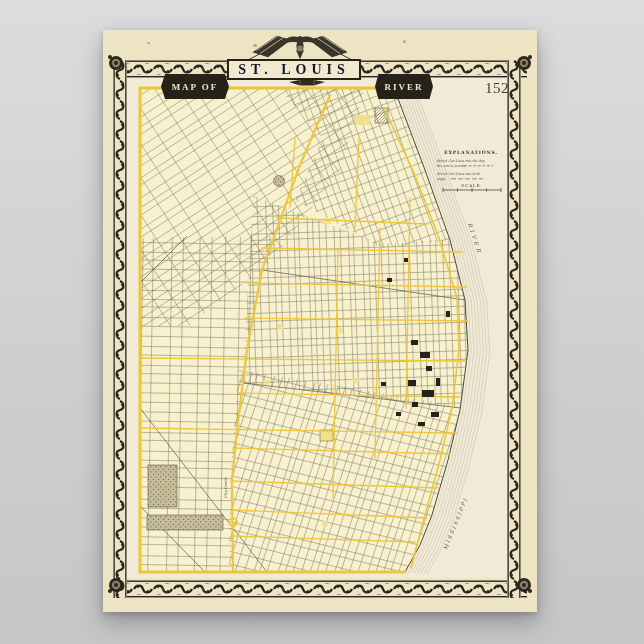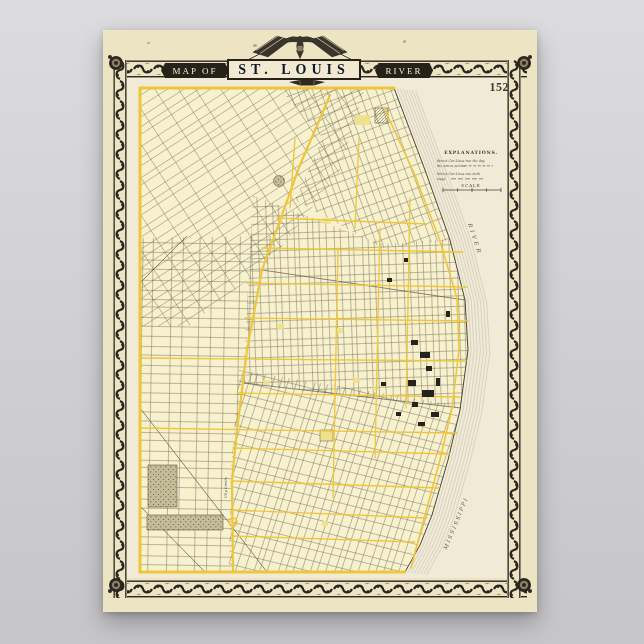--- a/index.html
+++ b/index.html
@@ -12,37 +12,38 @@
     position:absolute;left:103px;top:30px;width:434px;height:582px;
     background:#ece4c3;
     box-shadow:0 10px 22px rgba(0,0,0,.28),0 2px 6px rgba(0,0,0,.18);
   }
   .band{position:absolute;overflow:hidden;}
   .band svg{display:block;}
   .corner{position:absolute;width:20px;height:20px;}
   .speck{position:absolute;background:#6b5f46;opacity:.45;border-radius:50%;}
   .emblem{position:absolute;left:140px;top:1px;width:114px;height:33px;}
   .banner-dark{
-    position:absolute;height:15px;background:#262119;color:#efe7c8;
+    position:absolute;height:25px;background:#262119;color:#efe7c8;
     display:flex;align-items:center;justify-content:center;
-    font-weight:normal;font-size:9px;letter-spacing:2px;
+    font-weight:bold;font-size:9px;letter-spacing:2px;
     clip-path:polygon(0% 50%,6% 0%,94% 0%,100% 50%,94% 100%,6% 100%);
     white-space:nowrap;
+    margin-top:11px;
   }
   .banner-title{
     position:absolute;left:124px;top:29px;width:134px;height:21px;
     background:#f1ead0;border:2px solid #262119;box-sizing:border-box;
     display:flex;align-items:center;justify-content:center;
     font-weight:bold;font-size:14px;letter-spacing:5px;color:#0f172a;
     white-space:nowrap;
   }
   .ribbon{position:absolute;left:186px;top:50px;width:36px;height:7px;}
   .page-number{
     position:absolute;left:378px;top:50px;width:28px;text-align:right;
-    font-size:12px;font-weight:bold;color:#433c2f;letter-spacing:.5px;
+    font-size:15px;font-weight:normal;color:#433c2f;letter-spacing:.5px;
   }
   .map-canvas{position:absolute;left:24px;top:48px;width:380px;height:500px;}
   .map-label{font-family:"DejaVu Serif","Liberation Serif",serif;}
 </style>
 </head>
 <body>
 
 <div class="poster">
 
   <div class="speck" style="left:44px;top:12px;width:3px;height:2px;"></div>

